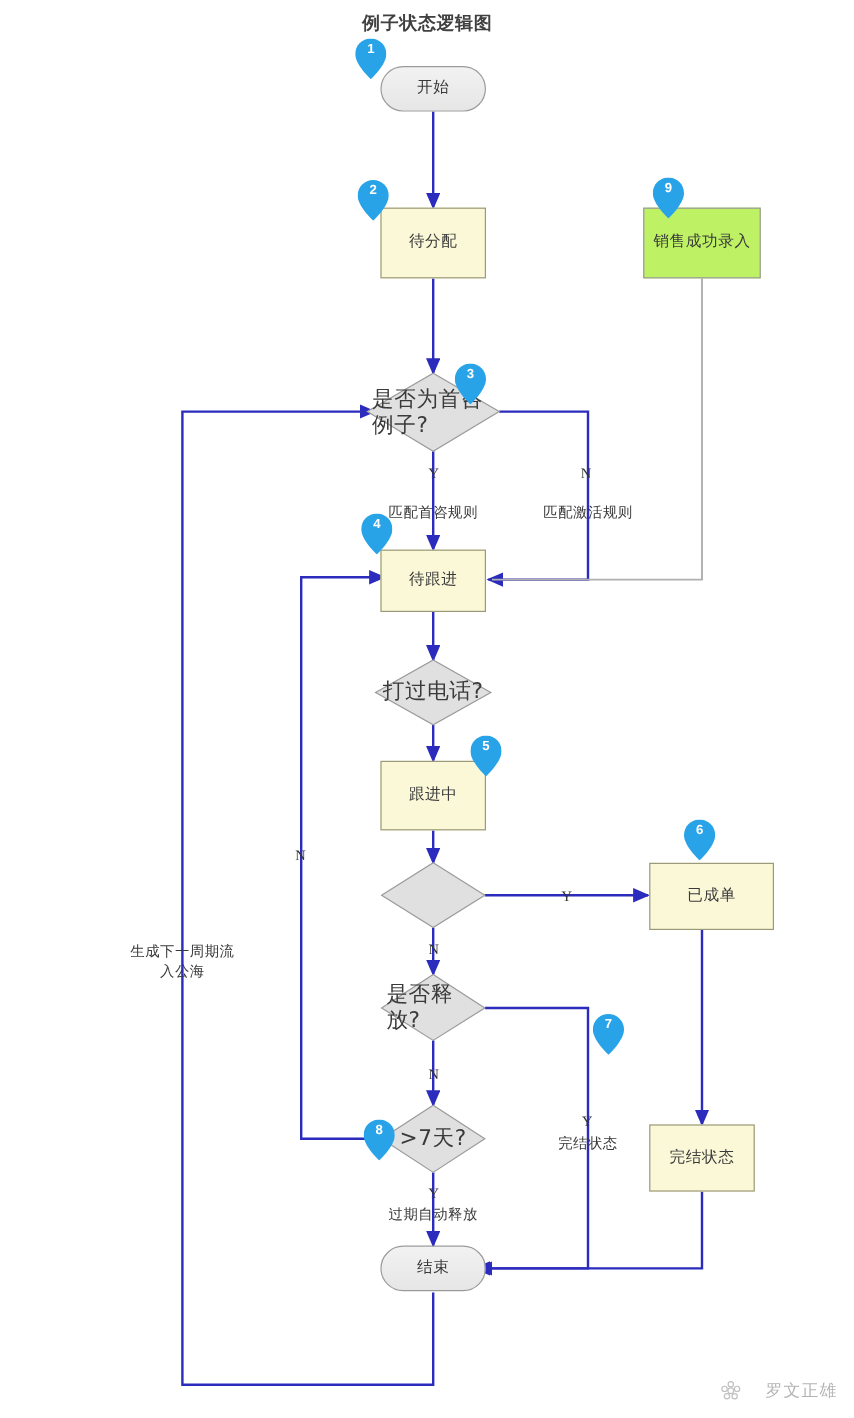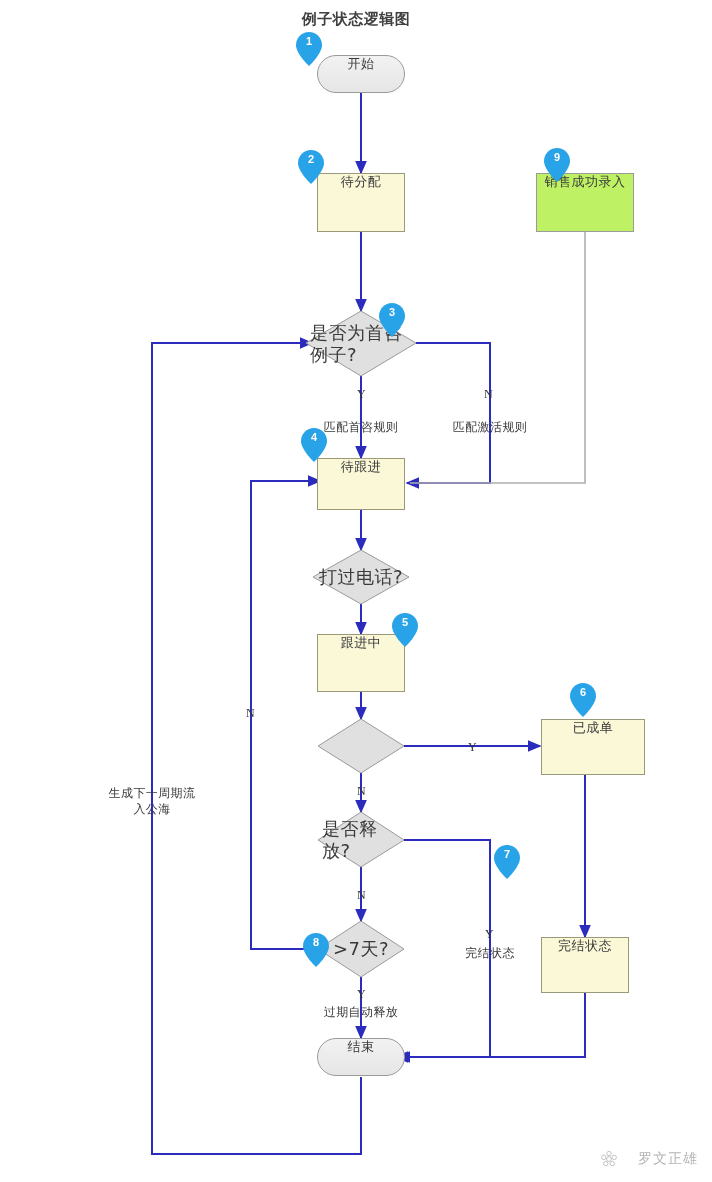--- a/index.html
+++ b/index.html
@@ -23,21 +23,21 @@
   .svg-layer {
     position: absolute;
     left: 0; top: 0;
     width: 712px;
     height: 1182px;
   }
   .node {
     position: absolute;
     box-sizing: border-box;
     display: flex;
-    align-items: flex-start;
+    align-items: center;
     justify-content: center;
     text-align: center;
     font-size: 13px;
     color: #3a3a3a;
     line-height: 1.25;
     letter-spacing: 0.5px;
   }
   .node-terminator {
     background: linear-gradient(180deg, #f2f2f2 0%, #e6e6e6 100%);
     border: 1px solid #9a9a9a;

